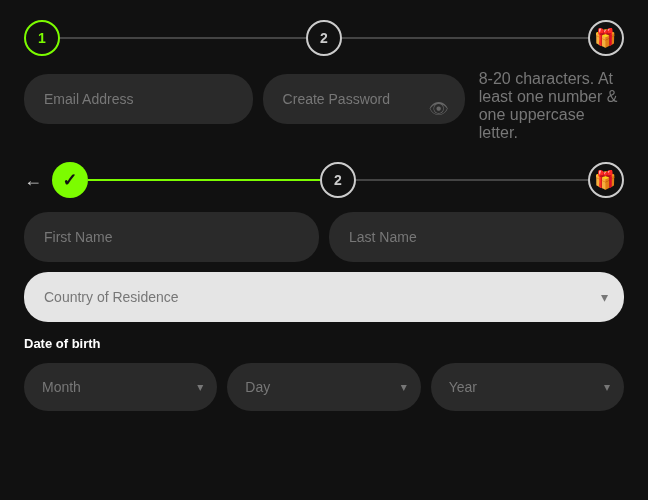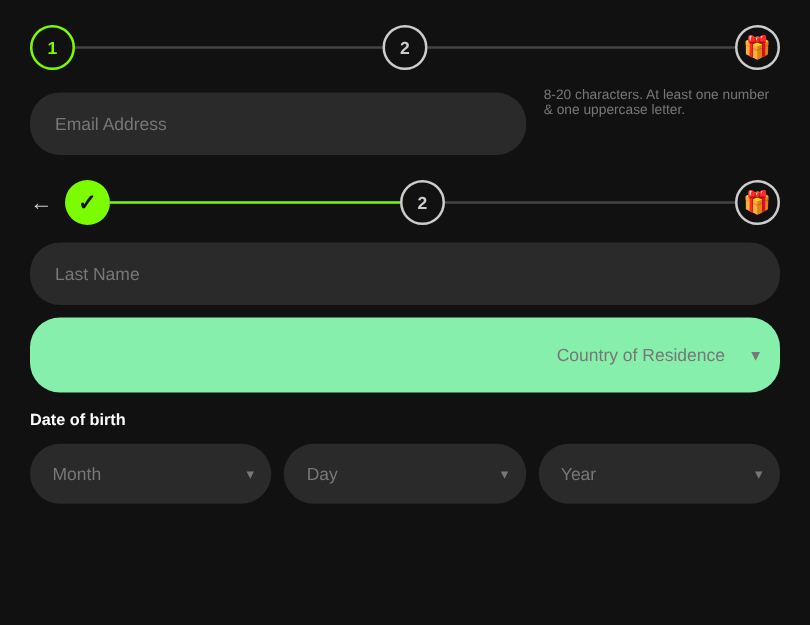--- a/index.html
+++ b/index.html
@@ -118,21 +118,21 @@
       right: 16px;
       top: 50%;
       transform: translateY(-50%);
       color: #666;
       font-size: 16px;
       cursor: pointer;
     }
 
     .hint-text {
       color: #777;
-      font-size: 11px;
+      font-size: 16px;
       padding-left: 4px;
       margin-top: -4px;
     }
 
     
     .step2-bar {
       display: flex;
       align-items: center;
       margin: 10px 0 14px 0;
     }
@@ -222,32 +222,31 @@
 
     
     .country-select-wrapper {
       position: relative;
       width: 100%;
       margin-bottom: 14px;
     }
 
     .country-select-wrapper select {
       width: 100%;
-      background-color: #86efac;
+      background-color: #e5e5e5;
       border: none;
       border-radius: 24px;
       padding: 16px 44px 16px 20px;
       color: #777;
       font-size: 14px;
       outline: none;
-      height: 60px;
+      height: 50px;
       appearance: none;
       -webkit-appearance: none;
       cursor: pointer;
-      text-align: right;
     }
 
     .country-select-wrapper select option {
       background-color: #2a2a2a;
       color: #ccc;
     }
 
     .chevron-down {
       position: absolute;
       right: 16px;
@@ -315,36 +314,41 @@
     <div class="step-circle active">1</div>
     <div class="line"></div>
     <div class="step-circle">2</div>
     <div class="line"></div>
     <div class="step-circle gift">🎁</div>
   </div>
 
   <div class="form-section">
     <input class="input-field" type="email" placeholder="Email Address" style="">
 
+    <div class="password-wrapper">
+      <input type="password" placeholder="Create Password" style="">
+      <span class="eye-icon">👁</span>
+    </div>
 
     <p class="hint-text">8-20 characters. At least one number &amp; one uppercase letter.</p>
   </div>
 
   <div class="step2-bar">
     <span class="back-arrow">←</span>
     <div class="step-circle-check">
       <span>✓</span>
     </div>
     <div class="line completed"></div>
     <div class="step-circle-2">2</div>
     <div class="line"></div>
     <div class="step-circle-gift2">🎁</div>
   </div>
 
   <div class="name-row">
+    <input type="text" placeholder="First Name" style="">
     <input type="text" placeholder="Last Name" style="">
   </div>
 
   <div class="country-select-wrapper">
     <select>
       <option value="Country of Residence">Country of Residence</option>
       <option value="us">United States</option>
       <option value="uk">United Kingdom</option>
       <option value="ca">Canada</option>
       <option value="au">Australia</option>

